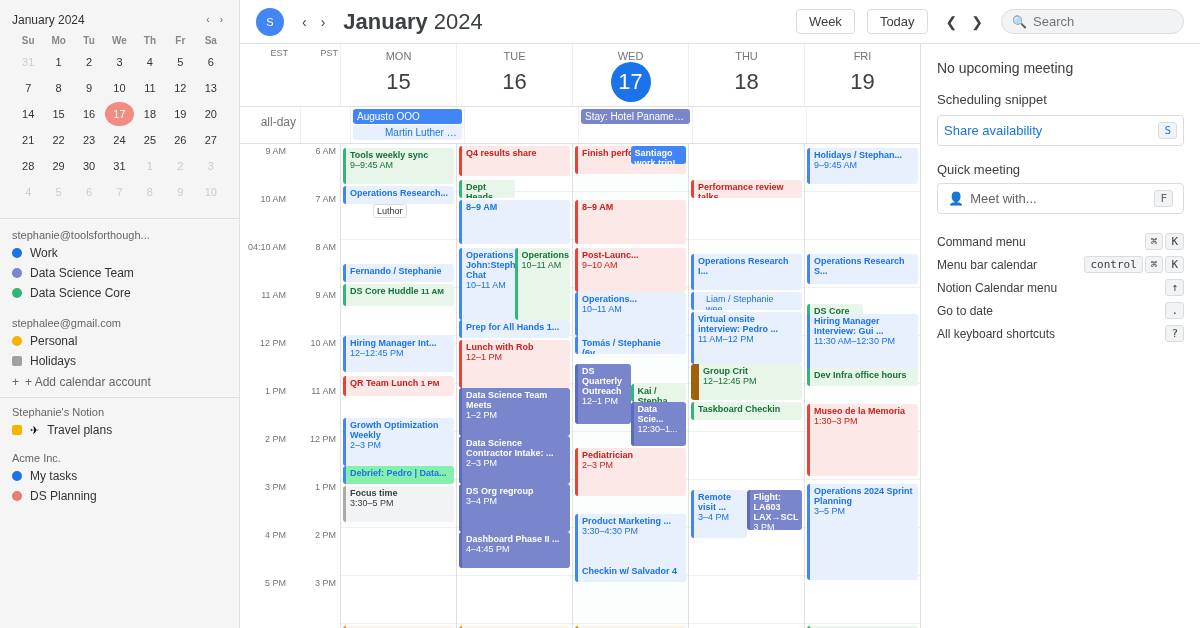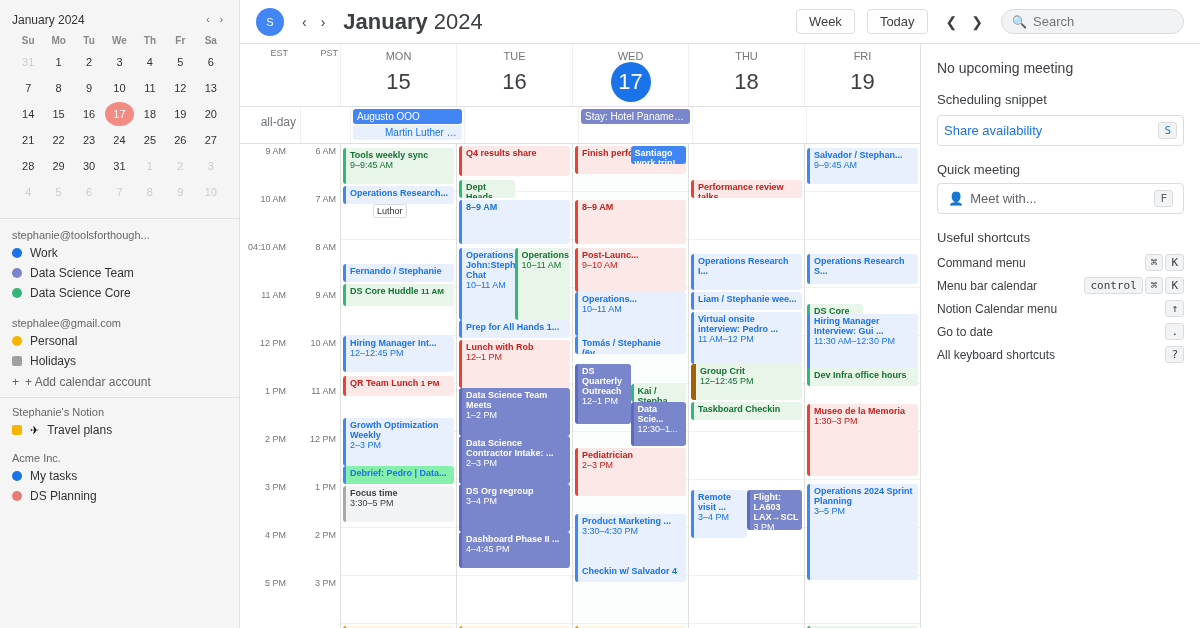--- a/index.html
+++ b/index.html
@@ -515,27 +515,27 @@
                 <div style="height: 48px; border-bottom: 1px solid rgb(240, 240, 240);"></div>
                 <div style="height: 48px; border-bottom: 1px solid rgb(240, 240, 240);"></div>
               </div>
             <div style="position:absolute;top:36px;left:2px;right:2px;background:#fce8e6;border-left:3px solid #ea4335;border-radius:3px;padding:2px 4px;font-size:9px;color:#c5221f;height:18px;overflow:hidden;">
               <div style="font-weight:600;">Performance review talks</div>
             </div>
             <div style="position:absolute;top:110px;left:2px;right:2px;background:#e8f0fe;border-left:3px solid #4285f4;border-radius:3px;padding:2px 4px;font-size:9px;color:#1a73e8;height:36px;overflow:hidden;">
               <div style="font-weight:600;">Operations Research I...</div>
             </div>
             <div style="position:absolute;top:148px;left:2px;right:2px;background:#e8f0fe;border-left:3px solid #4285f4;border-radius:3px;padding:2px 4px;font-size:9px;color:#1a73e8;height:18px;overflow:hidden;">
-              <div style="font-weight:700;">Liam / Stephanie wee...</div>
+              <div style="font-weight:400;margin-left:8px;">Liam / Stephanie wee...</div>
             </div>
             <div style="position:absolute;top:168px;left:2px;right:2px;background:#e8f0fe;border-left:3px solid #4285f4;border-radius:3px;padding:2px 4px;font-size:9px;color:#1a73e8;height:52px;overflow:hidden;">
               <div style="font-weight:600;">Virtual onsite interview: Pedro ...</div>
               <div>11 AM–12 PM</div>
             </div>
-            <div style="position:absolute;top:220px;left:2px;right:2px;background:#e8f5e9;border-left:5px solid #a16207;border-radius:3px;padding:2px 4px;font-size:9px;color:#137333;height:36px;overflow:hidden;">
+            <div style="position:absolute;top:220px;left:2px;right:2px;background:#e8f5e9;border-left:8px solid #a16207;border-radius:3px;padding:2px 4px;font-size:9px;color:#137333;height:36px;overflow:hidden;">
               <div style="font-weight:600;">Group Crit</div>
               <div>12–12:45 PM</div>
             </div>
             <div style="position:absolute;top:258px;left:2px;right:2px;background:#e8f5e9;border-left:3px solid #33b679;border-radius:3px;padding:2px 4px;font-size:9px;color:#137333;height:18px;overflow:hidden;">
               <div style="font-weight:600;">Taskboard Checkin</div>
             </div>
             <div style="position:absolute;top:346px;left:2px;right:50%;background:#e8f0fe;border-left:3px solid #4285f4;border-radius:3px;padding:2px 4px;font-size:9px;color:#1a73e8;height:48px;overflow:hidden;">
               <div style="font-weight:600;">Remote visit ...</div>
               <div>3–4 PM</div>
             </div>
@@ -553,21 +553,21 @@
                 <div style="height: 48px; border-bottom: 1px solid rgb(240, 240, 240);"></div>
                 <div style="height: 48px; border-bottom: 1px solid rgb(240, 240, 240);"></div>
                 <div style="height: 48px; border-bottom: 1px solid rgb(240, 240, 240);"></div>
                 <div style="height: 48px; border-bottom: 1px solid rgb(240, 240, 240);"></div>
                 <div style="height: 48px; border-bottom: 1px solid rgb(240, 240, 240);"></div>
                 <div style="height: 48px; border-bottom: 1px solid rgb(240, 240, 240);"></div>
                 <div style="height: 48px; border-bottom: 1px solid rgb(240, 240, 240);"></div>
                 <div style="height: 48px; border-bottom: 1px solid rgb(240, 240, 240);"></div>
               </div>
             <div style="position:absolute;top:4px;left:2px;right:2px;background:#e8f0fe;border-left:3px solid #4285f4;border-radius:3px;padding:2px 4px;font-size:9px;color:#1a73e8;height:36px;overflow:hidden;">
-              <div style="font-weight:600;">Salvador / Stephan...</div>
+              <div style="font-weight:600;">Holidays / Stephan...</div>
               <div>9–9:45 AM</div>
             </div>
             <div style="position:absolute;top:110px;left:2px;right:2px;background:#e8f0fe;border-left:3px solid #4285f4;border-radius:3px;padding:2px 4px;font-size:9px;color:#1a73e8;height:30px;overflow:hidden;">
               <div style="font-weight:600;">Operations Research S...</div>
             </div>
             <div style="position:absolute;top:160px;left:2px;right:50%;background:#e8f5e9;border-left:3px solid #33b679;border-radius:3px;padding:2px 4px;font-size:9px;color:#137333;height:18px;overflow:hidden;">
               <div style="font-weight:600;">DS Core Sprint Prep</div>
             </div>
             <div style="position:absolute;top:170px;left:2px;right:2px;background:#e8f0fe;border-left:3px solid #4285f4;border-radius:3px;padding:2px 4px;font-size:9px;color:#1a73e8;height:62px;overflow:hidden;">
               <div style="font-weight:600;">Hiring Manager Interview: Gui ...</div>
@@ -606,21 +606,20 @@
         <div class="quick-meeting-title">Quick meeting</div>
         <button class="meet-btn">
           <span style="display:flex;align-items:center;gap:6px;">
             <span>👤</span>
             <span>Meet with...</span>
           </span>
           <span class="kbd">F</span>
         </button>
       </div>
       <div>
-        <div class="shortcuts-title">Useful shortcuts</div>
         <div id="shortcuts-list">
             <div class="shortcut-row">
               <span>Command menu</span>
               <span class="shortcut-keys">
                 <span class="kbd">⌘</span>
                 <span class="kbd">K</span>
               </span>
             </div>
             <div class="shortcut-row">
               <span>Menu bar calendar</span>

